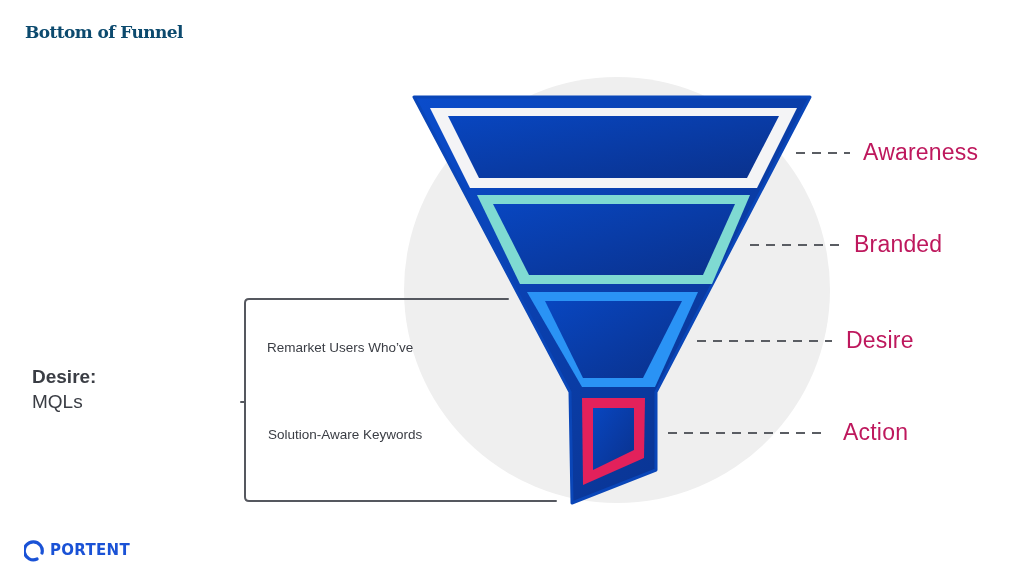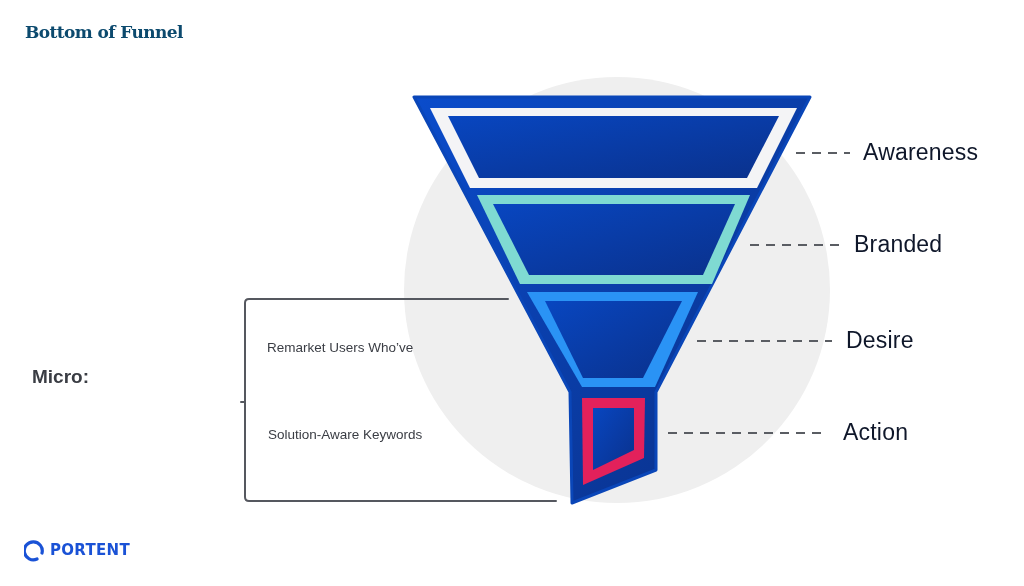--- a/index.html
+++ b/index.html
@@ -9,21 +9,21 @@
     font-family: "Liberation Sans", "DejaVu Sans", sans-serif;
   }
   .title {
     position: absolute; left: 25px; top: 22px;
     font-family: "DejaVu Serif", "Liberation Serif", serif;
     font-weight: bold; font-size: 17px; letter-spacing: -0.6px;
     color: #0c4a6e;
   }
   svg.stage { position: absolute; left: 0; top: 0; }
   .stage-label {
-    position: absolute; font-size: 23px; color: #0f172a;
+    position: absolute; font-size: 23px; color: #be185d;
     font-family: "Liberation Sans", "DejaVu Sans", sans-serif;
     letter-spacing: 0.2px;
   }
   .tactic {
     position: absolute; font-size: 13.5px; line-height: 18px; color: #3a3d44;
     font-family: "Liberation Sans", "DejaVu Sans", sans-serif;
   }
   .goals {
     position: absolute; left: 32px; top: 364px; font-size: 19px; line-height: 25px;
     color: #3a3d44;
@@ -98,21 +98,22 @@
 <div class="stage-label" style="left:843px; top:419px;">Action</div>
 
 <div class="tactic" style="left:267px; top:339px;">
   <div>Remarket Users Who’ve</div>
 </div>
 <div class="tactic" style="left:268px; top:426px;">
   <div>Solution-Aware Keywords</div>
 </div>
 
 <div class="goals">
-  <div class="goals-heading">Micro:</div>
+  <div class="goals-heading">Desire:</div>
+  <div>MQLs</div>
 </div>
 
 <div class="brand">
   <svg width="22" height="24" viewBox="0 0 22 24">
     <path d="M 13 21 A 9 9 0 1 1 18 15" fill="none" stroke="#1a52d6" stroke-width="3.2" stroke-linecap="round"></path>
   </svg>
   <span class="brand-name">PORTENT</span>
 </div>
 
 </body></html>

